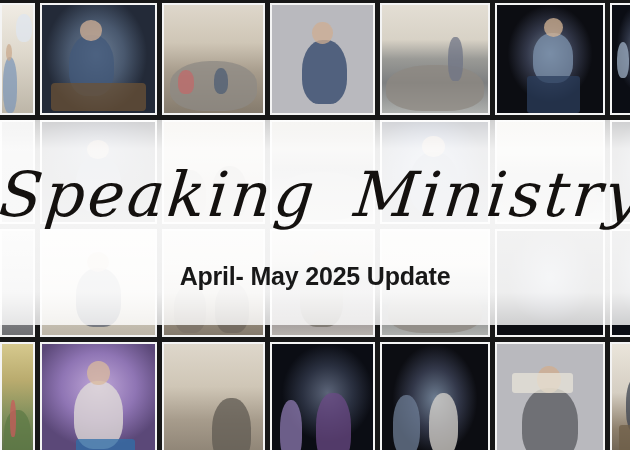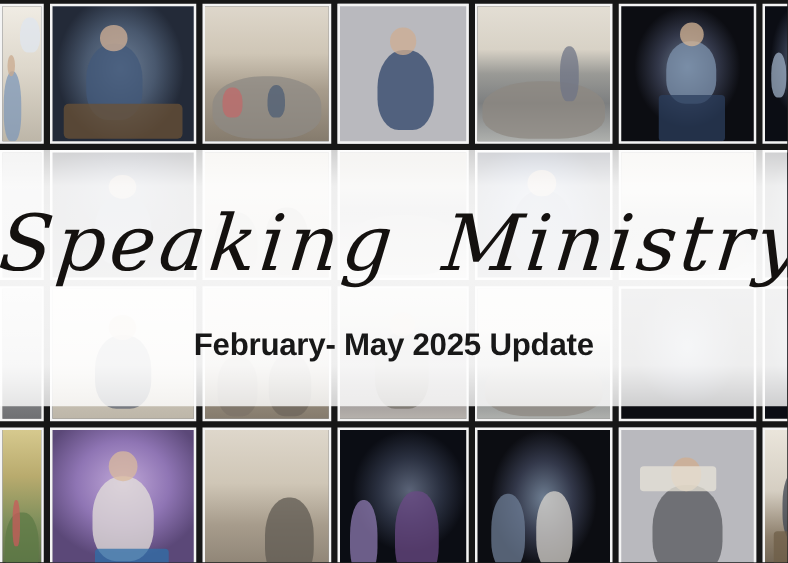--- a/index.html
+++ b/index.html
@@ -268,15 +268,15 @@
     </div>
 
   </div>
 
   <div class="wash"></div>
 
   <div class="title">
     <span class="w1">Speaking</span><span class="w2">Ministry</span>
   </div>
 
-  <div class="subtitle">February- May 2025 Update</div>
+  <div class="subtitle">April- May 2025 Update</div>
 
 </div>
 
 </body></html>

